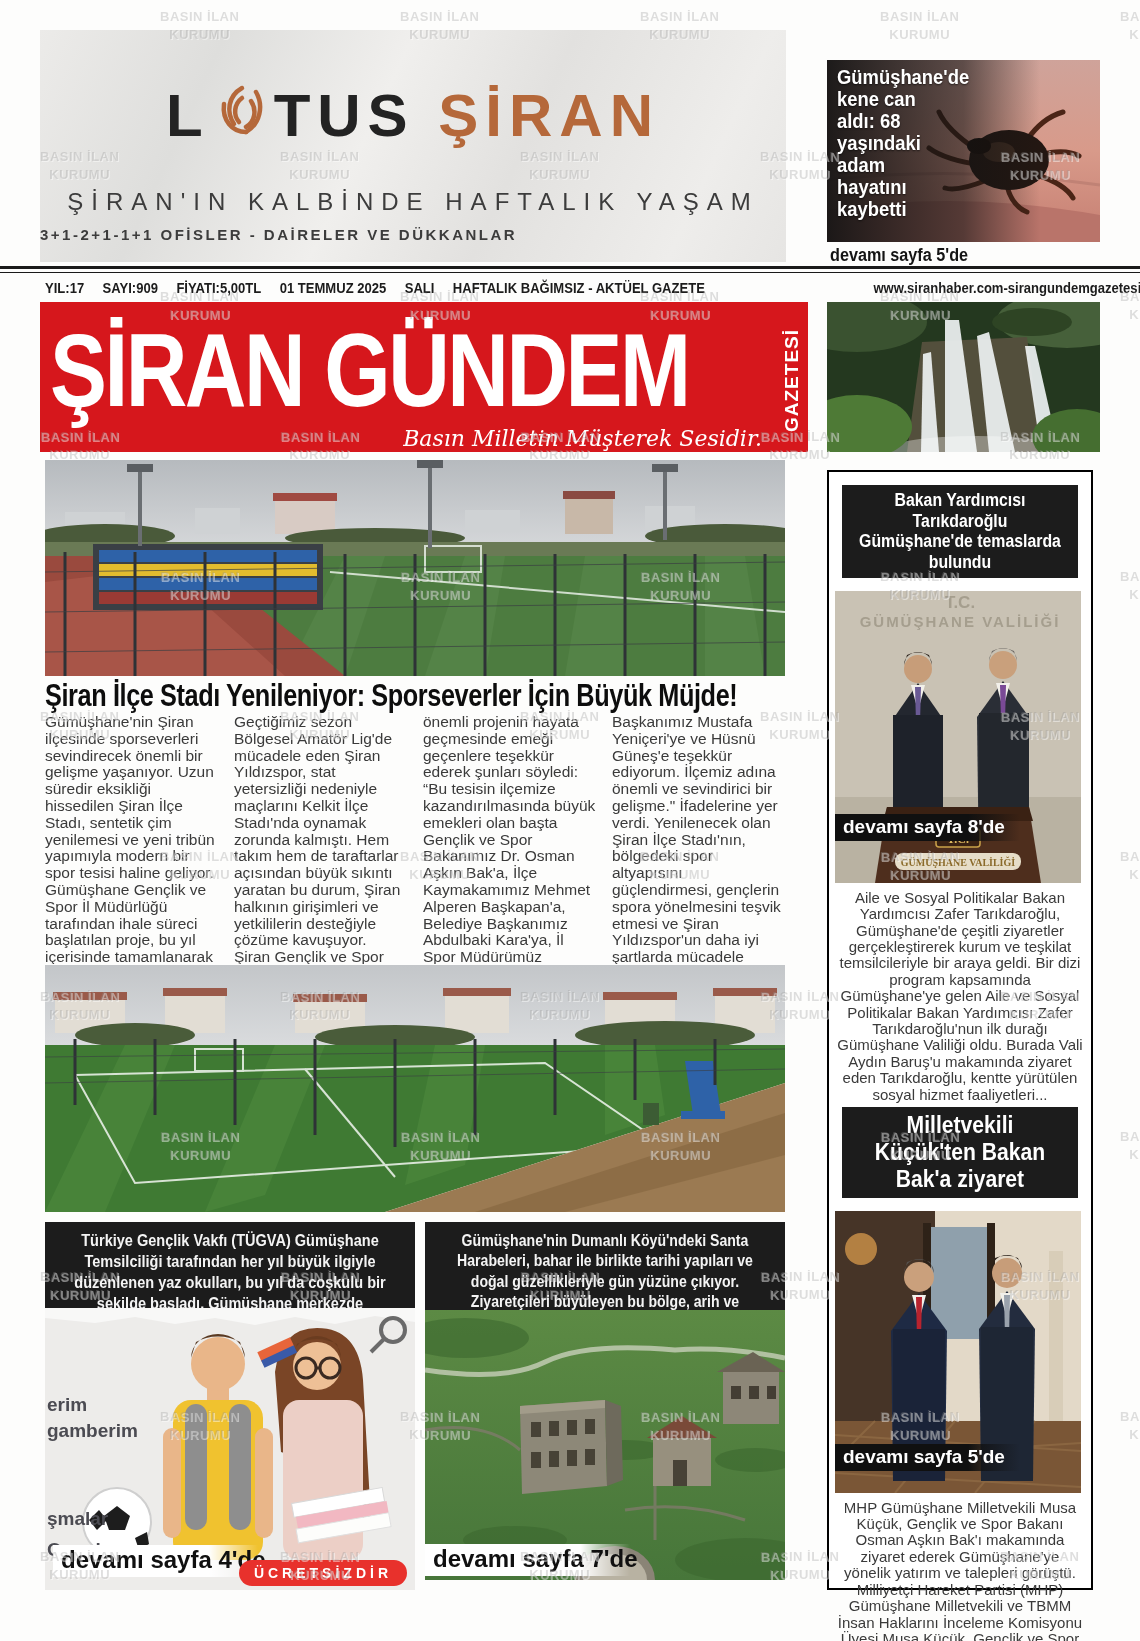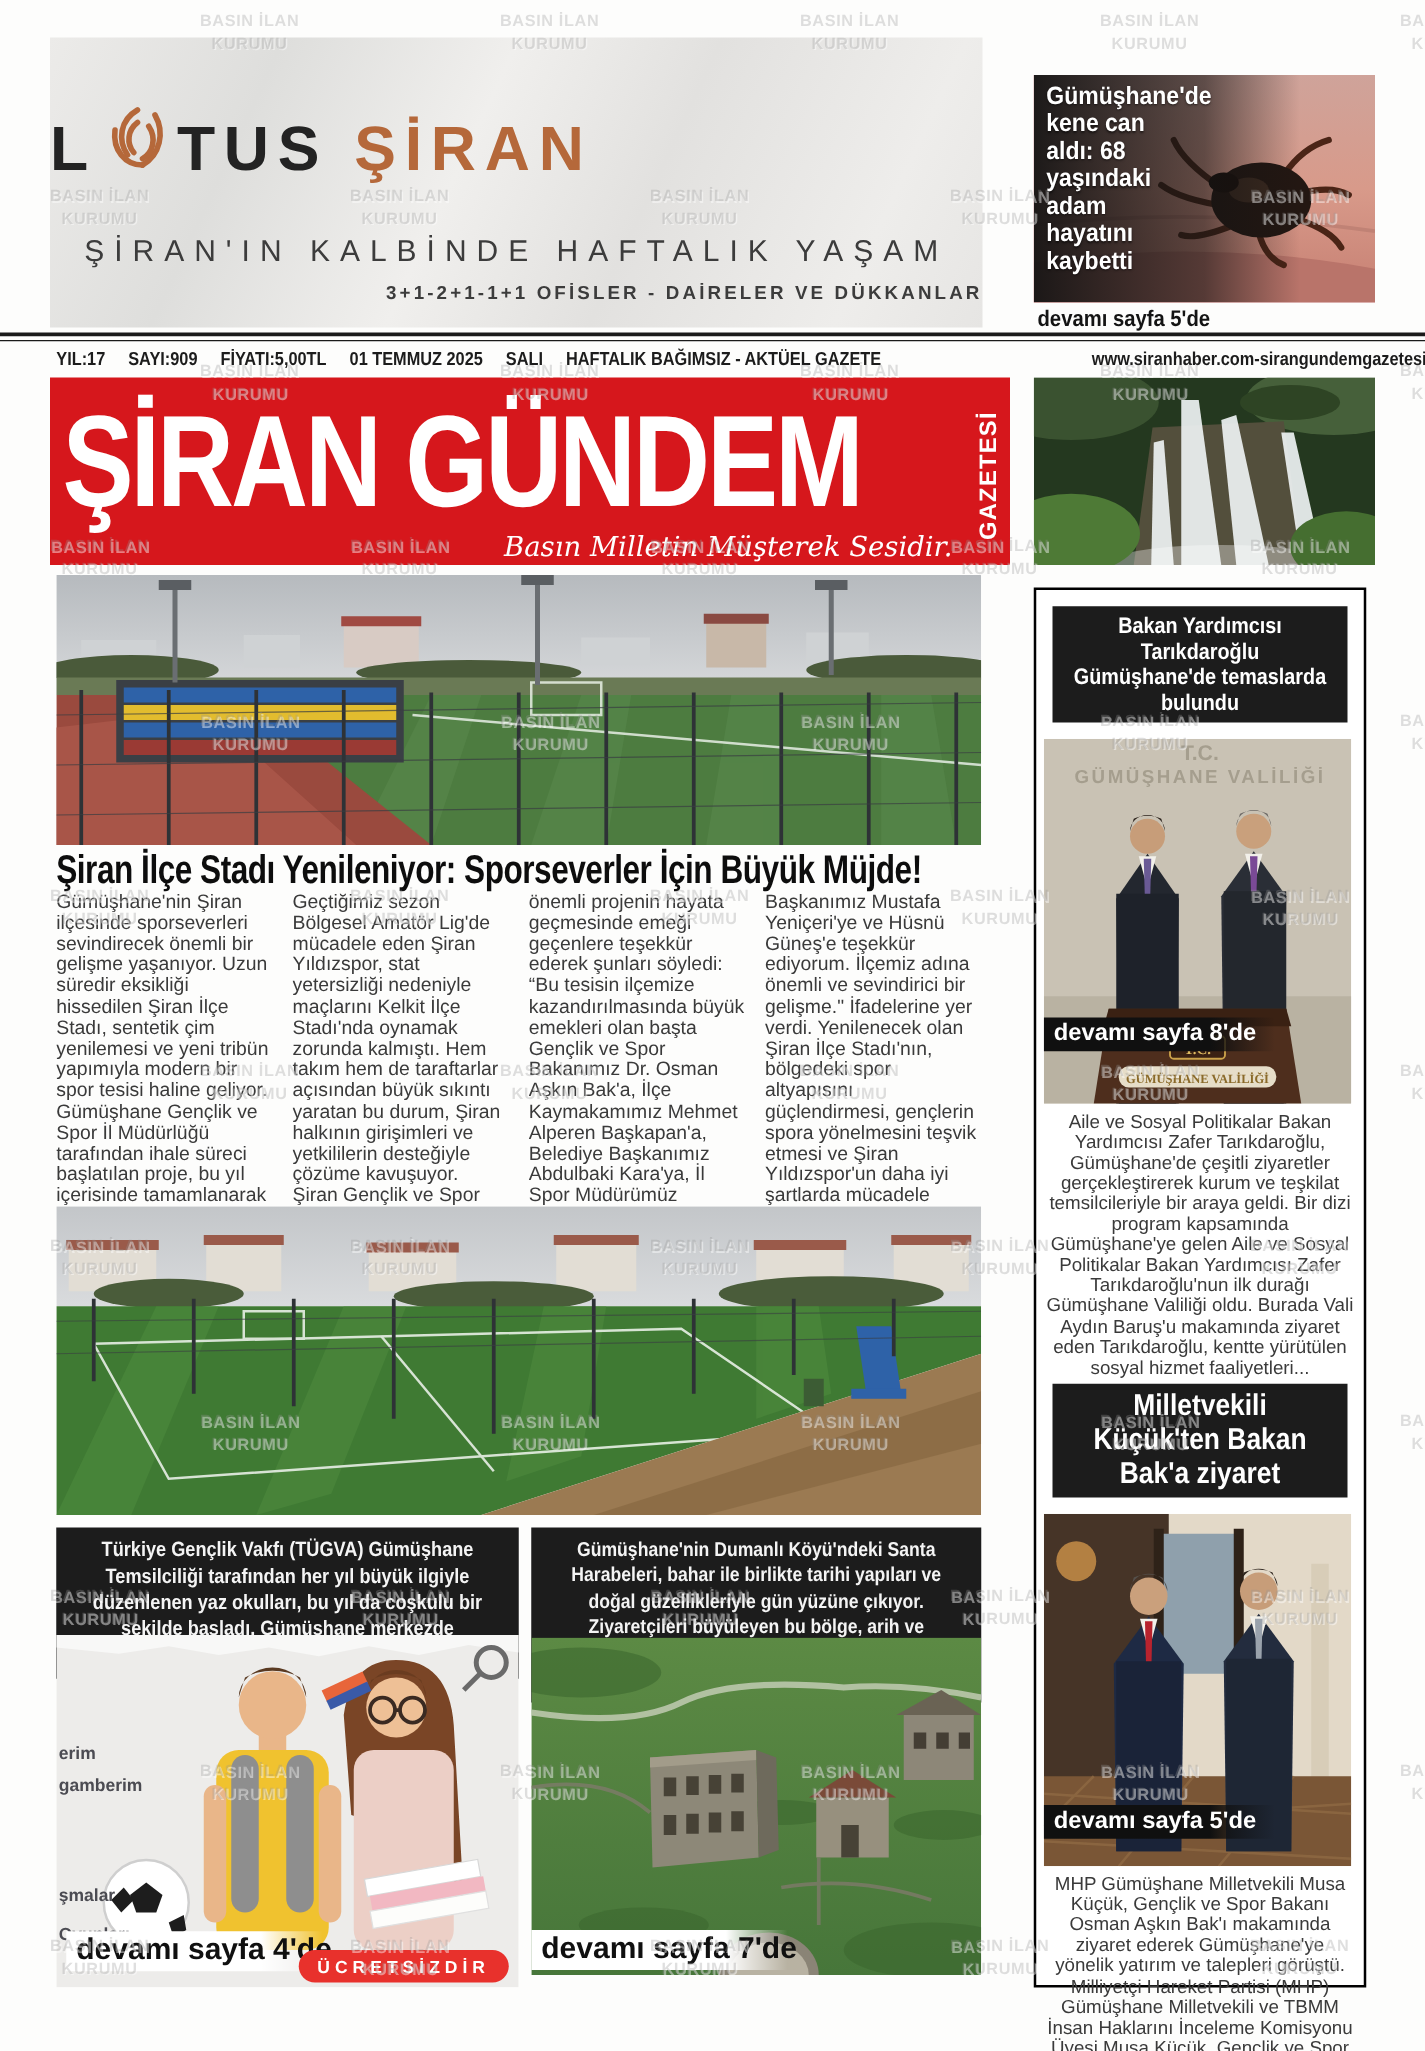--- a/index.html
+++ b/index.html
@@ -9,26 +9,26 @@
   .abs{position:absolute}
 
   
   .watermarks{position:absolute;inset:0;z-index:40;pointer-events:none;overflow:hidden}
   .wm{position:absolute;white-space:pre;text-align:center;font-size:13px;font-weight:700;
       letter-spacing:.5px;color:rgba(150,150,150,.30);text-shadow:1px 1px 0 rgba(255,255,255,.45);line-height:1.35}
 
   
   .ad-banner{left:40px;top:30px;width:746px;height:232px;
      background:linear-gradient(115deg,#ecebe9,#dededc 22%,#f0efed 44%,#e2e1df 63%,#eeedeb 86%,#e6e5e3)}
-  .ad-brand{position:absolute;left:0;right:0;top:52px;font-weight:bold;
-     font-size:50px;letter-spacing:7px;color:#232323;line-height:1;white-space:nowrap}
+  .ad-brand{position:absolute;left:0;right:0;top:52px;text-align:center;font-weight:bold;
+     font-size:60px;letter-spacing:7px;color:#232323;line-height:1;white-space:nowrap}
   .lotus-icon{display:inline-block;width:60px;height:60px;vertical-align:-6px;margin:0 2px}
   .ad-tagline{position:absolute;left:0;right:0;top:158px;text-align:center;font-size:24px;
      letter-spacing:8px;color:#3c3c3c;font-weight:500}
-  .ad-subline{position:absolute;left:0;right:0;top:196px;text-align:right;font-size:15px;
+  .ad-subline{position:absolute;left:0;right:0;top:196px;text-align:left;font-size:15px;
      letter-spacing:2.5px;color:#3c3c3c;font-weight:700}
 
   
   .tick-box{left:827px;top:60px;width:273px;height:182px;overflow:hidden;background:#c88}
   .tick-headline{position:absolute;left:10px;top:6px;width:132px;font-weight:800;font-size:20px;
      line-height:1.1;color:#fff;z-index:2;transform:scaleX(.92);transform-origin:left top;
      text-shadow:0 1px 2px rgba(0,0,0,.6)}
   .tick-more{left:830px;top:245px;font-size:18px;font-weight:800;color:#141414;
      transform:scaleX(.9);transform-origin:left top;white-space:nowrap}
 
@@ -59,21 +59,21 @@
   .columns{left:45px;top:714px;width:740px;height:250px;display:flex;gap:16px}
   .col{width:173px;height:250px;overflow:hidden;font-size:15.5px;line-height:16.8px;color:#3a3a3a}
 
   .photo-second{left:45px;top:965px;width:740px;height:247px;overflow:hidden}
 
   
   .story-tugva{left:45px;top:1222px;width:370px;height:368px}
   .intro-box{background:#1c1c1c;color:#f4f4f4;font-weight:800;text-align:center;
      padding:8px 8px;font-size:16.5px;line-height:1.27}
   .tugva-photo{position:absolute;left:0;top:86px;width:370px;height:282px;overflow:hidden}
-  .frag{position:absolute;color:#4b4b52;font-weight:800;font-size:14px;z-index:3}
+  .frag{position:absolute;color:#4b4b52;font-weight:800;font-size:19px;z-index:3}
   .frag-0{left:2px;top:86px}.frag-1{left:2px;top:112px}.frag-2{left:2px;top:200px}.frag-3{left:2px;top:231px}
   .more-light{position:absolute;left:0;width:205px;background:linear-gradient(90deg,#fff 76%,rgba(255,255,255,0));
      color:#101010;font-weight:800;font-size:24px;padding:1px 8px 3px;z-index:3;white-space:nowrap}
   .tugva-more{top:237px;left:8px}
   .free-badge{position:absolute;right:8px;top:252px;background:#e8312c;color:#fff;font-weight:700;
      font-size:14px;letter-spacing:4px;padding:5px 15px;border-radius:15px;z-index:3;white-space:nowrap}
 
   
   .story-santa{left:425px;top:1222px;width:360px;height:358px}
   .santa-intro{font-size:16px;padding:9px 6px}

